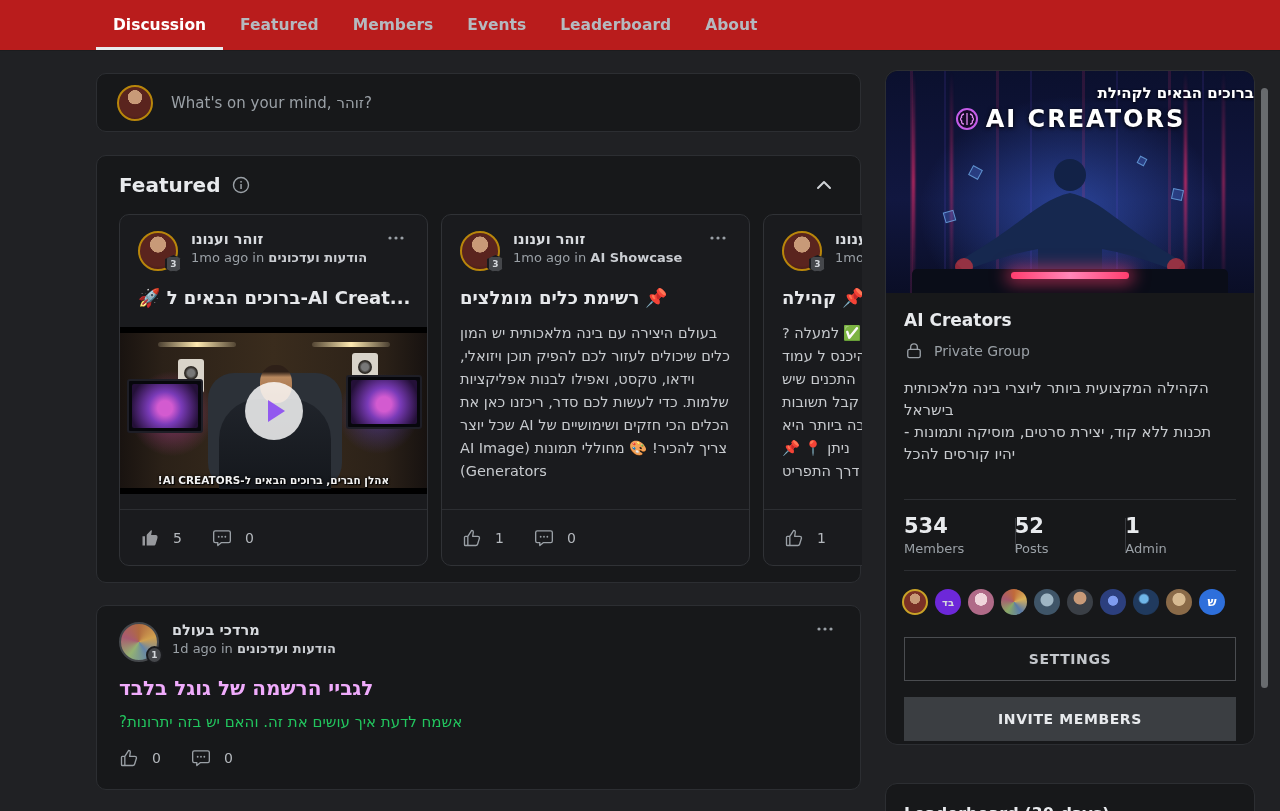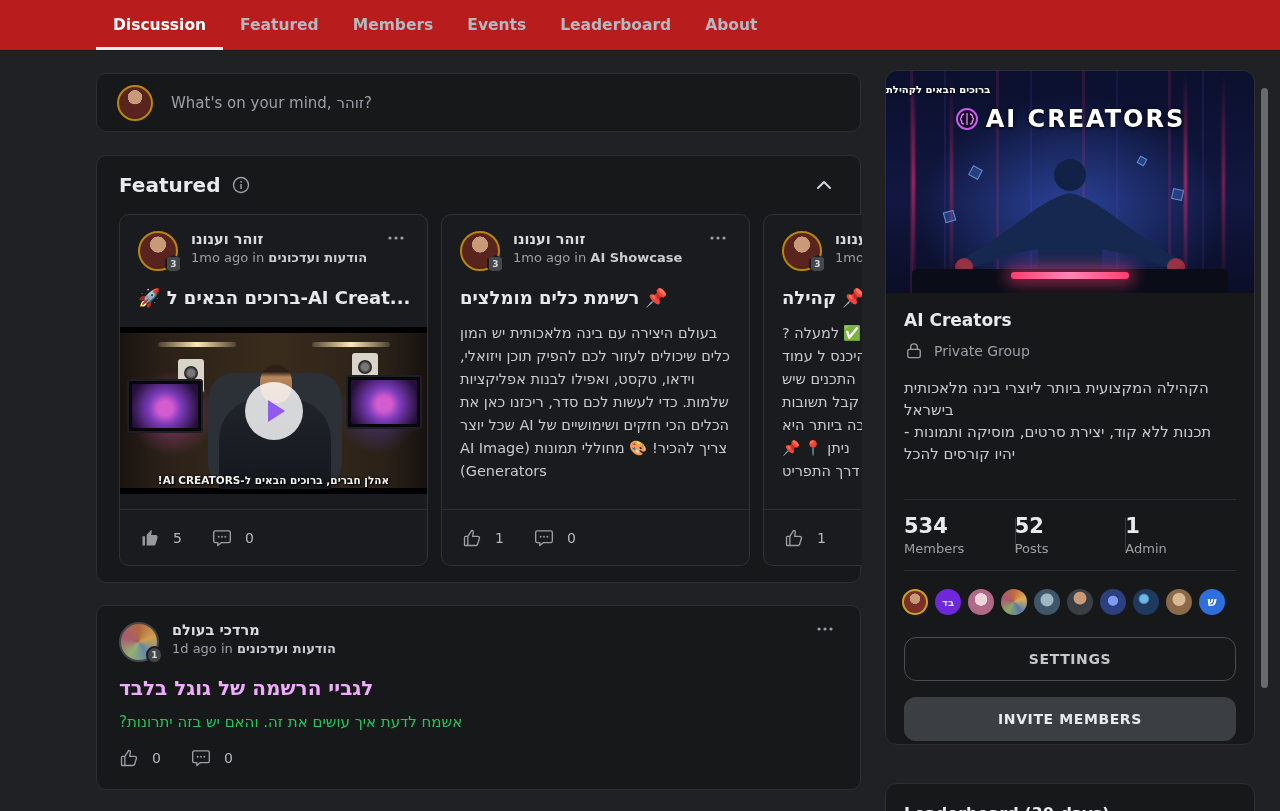--- a/index.html
+++ b/index.html
@@ -151,22 +151,22 @@
   .streaks { position:absolute; inset:0; opacity:.8;
     background:repeating-linear-gradient(90deg, transparent 0 24px, rgba(236,54,120,.18) 24px 27px,
       transparent 27px 58px, rgba(120,80,255,.14) 58px 60px, transparent 60px 86px); }
   .streak { position:absolute; top:0; bottom:0; width:3px; background:linear-gradient(180deg,transparent,#ff2e6e,transparent); filter:blur(1px); opacity:.7; }
   .cube { position:absolute; width:11px; height:11px; border:1px solid rgba(130,200,255,.6);
     background:rgba(90,140,255,.25); transform:rotate(28deg); }
   .fig { position:absolute; left:50%; bottom:4px; transform:translateX(-50%); }
   .desk { position:absolute; bottom:0; left:7%; right:7%; height:24px; background:#0a0d18; border-radius:5px 5px 0 0; }
   .keys { position:absolute; bottom:14px; left:50%; transform:translateX(-50%); width:118px; height:7px;
     border-radius:3px; background:linear-gradient(90deg,#ff3d6e,#ff86b8,#ff3d6e); box-shadow:0 0 16px 5px rgba(255,61,110,.55); }
-  .cover-welcome { position:absolute; top:13px; left:0; right:0; text-align:left;
-    font-size:10px; font-weight:bold; color:#fff; text-shadow:0 1px 3px #000; direction:rtl; }
+  .cover-welcome { position:absolute; top:13px; left:16px; right:0; text-align:right;
+    font-size:15px; font-weight:bold; color:#fff; text-shadow:0 1px 3px #000; direction:rtl; }
   .cover-brand { position:absolute; top:34px; left:0; right:0; display:flex; justify-content:center;
     align-items:center; gap:7px; }
   .brand-text { font-size:24px; font-weight:900; letter-spacing:2px; color:#fff; text-shadow:0 1px 4px #000; }
 
   .group-info { padding:17px 18px 0 18px; }
   .group-name { font-size:17px; font-weight:bold; color:#e8eaed; }
   .privacy { display:flex; align-items:center; gap:10px; margin-top:11px; color:#9aa0a6; font-size:14px; }
   .group-desc { margin-top:16px; font-size:15px; line-height:22px; color:#c7cace; }
 
   .stats { position:absolute; left:18px; right:18px; top:428px; height:72px;
@@ -185,21 +185,21 @@
   .m2 { background:#6d28d9; }
   .m3 { background:radial-gradient(circle at 50% 40%, #f0d5dc 0 30%, #b06a88 32% 75%, #6e3a52 100%); }
   .m4 { background:conic-gradient(#c06a3a,#d8b05a,#5a7ba8,#8aa868,#a85a70,#c06a3a); }
   .m5 { background:radial-gradient(circle at 50% 42%, #9fb6c4 0 30%, #3f5568 35% 75%, #1d2a38 100%); }
   .m6 { background:radial-gradient(circle at 50% 35%, #c89a78 0 28%, #3a3f46 32% 80%, #23272d 100%); }
   .m7 { background:radial-gradient(circle at 50% 45%, #7f9cf0 0 24%, #2c3f7e 28% 70%, #101a36 100%); }
   .m8 { background:radial-gradient(circle at 42% 38%, #6fb6e8 0 18%, #203a5e 26% 70%, #060b16 100%); }
   .m9 { background:radial-gradient(circle at 50% 40%, #d8bb92 0 30%, #8a6a48 34% 75%, #4a3824 100%); }
   .m10 { background:#2e6fdb; color:#fff; font-size:12px; }
 
-  .btn { position:absolute; left:18px; right:18px; height:44px; border-radius:12px;
+  .btn { position:absolute; left:18px; right:18px; height:44px; border-radius:0;
     font-family:inherit; font-size:14px; font-weight:bold; letter-spacing:.6px; cursor:pointer; }
   .btn-settings { top:566px; background:transparent; border:1px solid #4a4c50; color:#c3c6cb; }
   .btn-invite { top:626px; background:#3b3e42; border:none; color:#e8eaed; }
 
   
   .leader-card { left:885px; top:783px; width:370px; height:60px; border-radius:12px; padding:20px 18px; }
   .leader-title { font-size:16px; font-weight:bold; color:#e8eaed; }
 
   
   .scrollbar-thumb { position:absolute; right:12px; top:88px; width:7px; height:600px;

